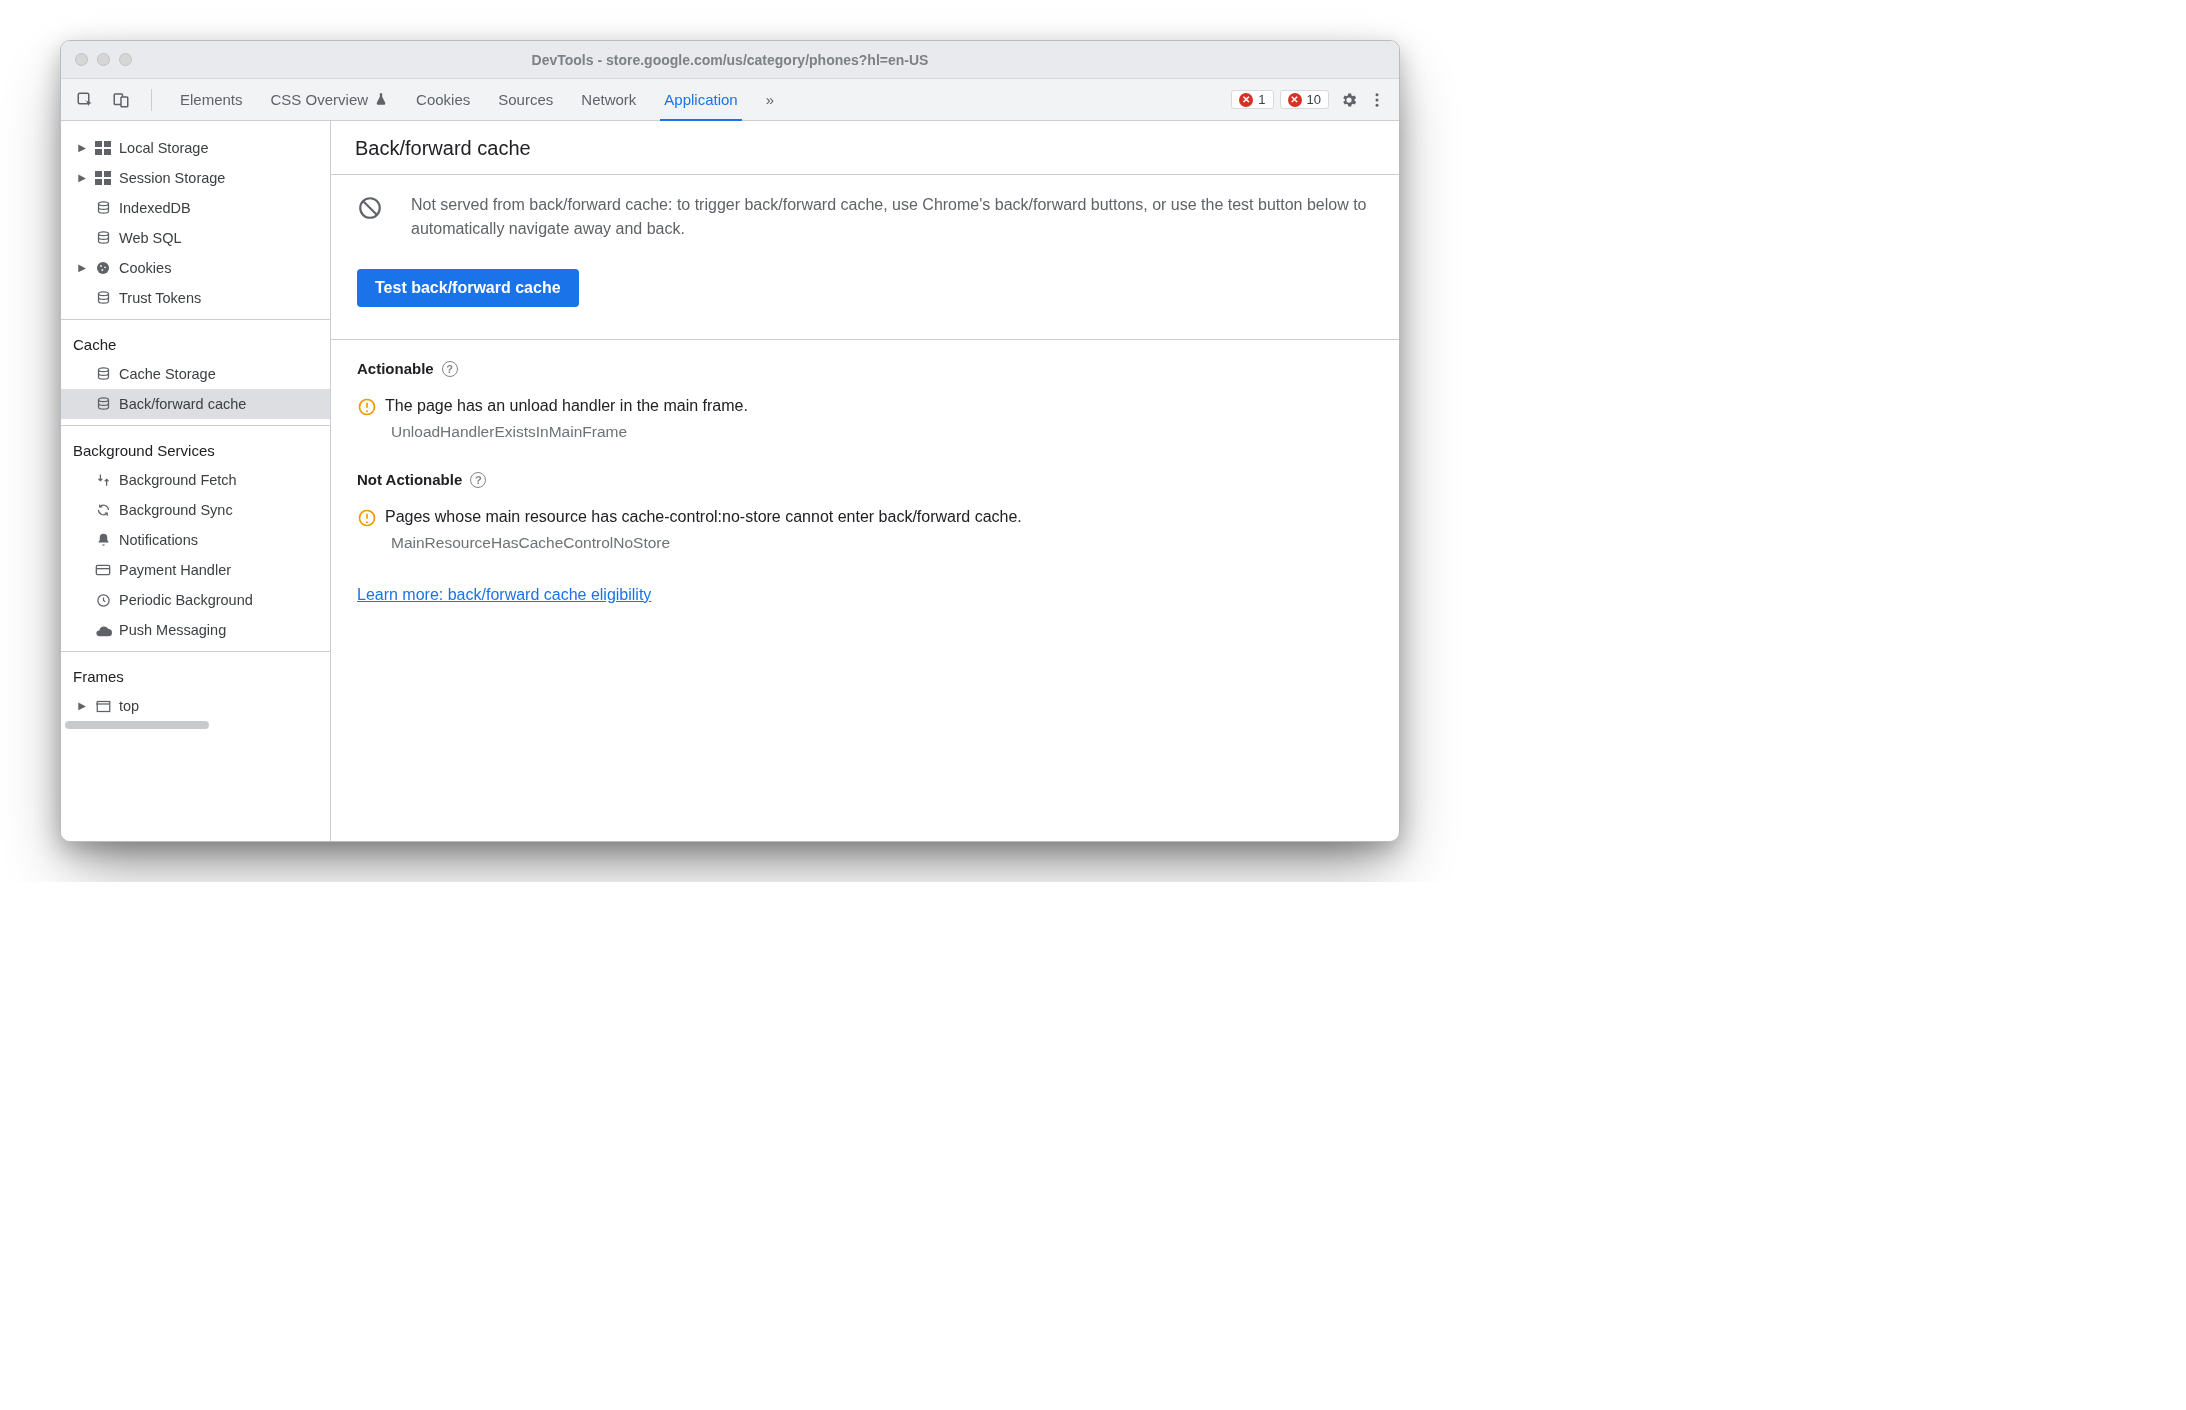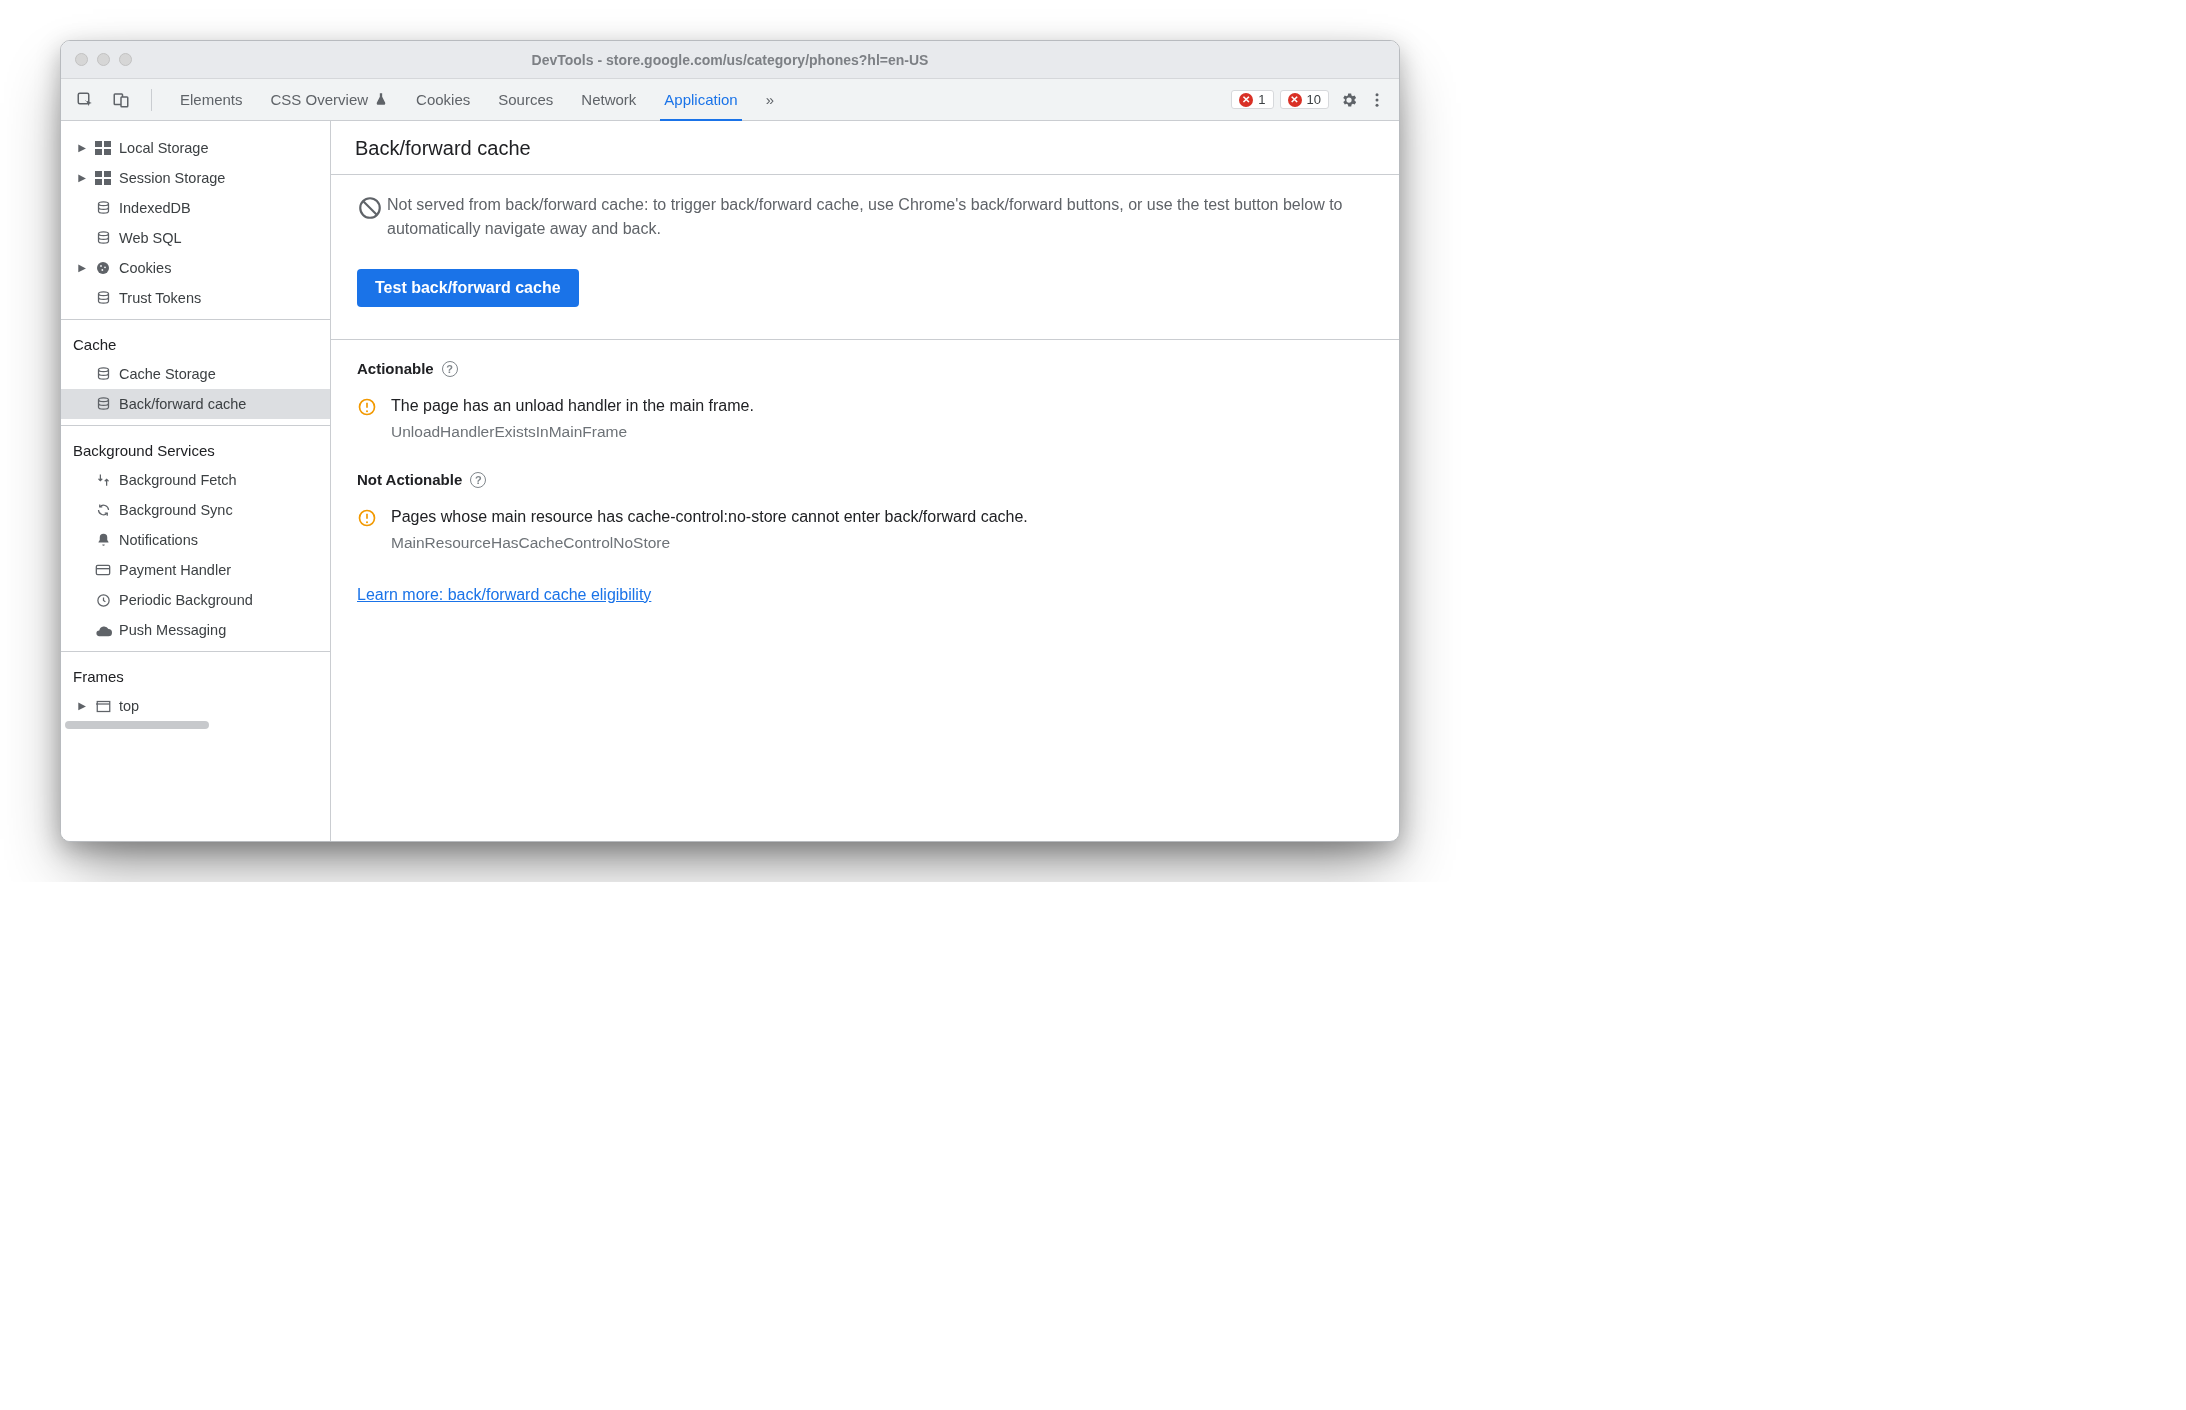--- a/index.html
+++ b/index.html
@@ -120,37 +120,37 @@
   .hscroll .thumb {
     width: 55%; height: 8px; background:#c7c9cc; border-radius: 6px;
   }
 
   
   .main { flex: 1; display: flex; flex-direction: column; overflow: auto; }
   .main-header {
     padding: 16px 24px 14px; font-size: 20px; color:#202124;
     border-bottom: 1px solid var(--border);
   }
-  .blurb { padding: 18px 26px; display:flex; gap:4px; align-items:flex-start; color:#5f6368; font-size:16px; line-height:1.5; }
+  .blurb { padding: 18px 26px; display:flex; gap:28px; align-items:flex-start; color:#5f6368; font-size:16px; line-height:1.5; }
   .blurb .prohibit { flex: none; width:26px; height:26px; margin-top:2px; }
   .kv { padding: 2px 26px 12px; font-size:16px; color:#202124; }
   .kv .lbl { color:#5f6368; margin-right: 4px; }
   .btnrow { padding: 10px 26px 32px; border-bottom: 1px solid var(--border); }
   .btn {
     background: var(--accent); color:#fff; border:none; border-radius:4px;
     font-size:16px; padding: 10px 18px; font-weight:600;
   }
   .sect { padding: 20px 26px 4px; }
   .sect-h { font-weight:700; font-size:15px; display:flex; align-items:center; gap:8px; color:#202124; }
   .help {
     width:16px; height:16px; border-radius:50%; border:1.5px solid #80868b;
     display:inline-flex; align-items:center; justify-content:center;
     font-size:11px; color:#80868b;
   }
-  .issue { padding: 16px 26px 2px; display:flex; gap:14px; align-items:flex-start; }
+  .issue { padding: 16px 26px 2px; display:flex; gap:8px; align-items:flex-start; }
   .issue .warn-ico { flex:none; width:20px; height:20px; }
   .issue .msg { font-size:16px; color:#202124; }
   .issue-sub { padding: 4px 38px 10px 60px; font-size:15.5px; color:#6d7277; }
   .learn { padding: 24px 26px 30px; }
   .learn a { color: var(--link); text-decoration: underline; font-size:16px; }
 
   
   svg { display:block; }
 </style>
 </head>

